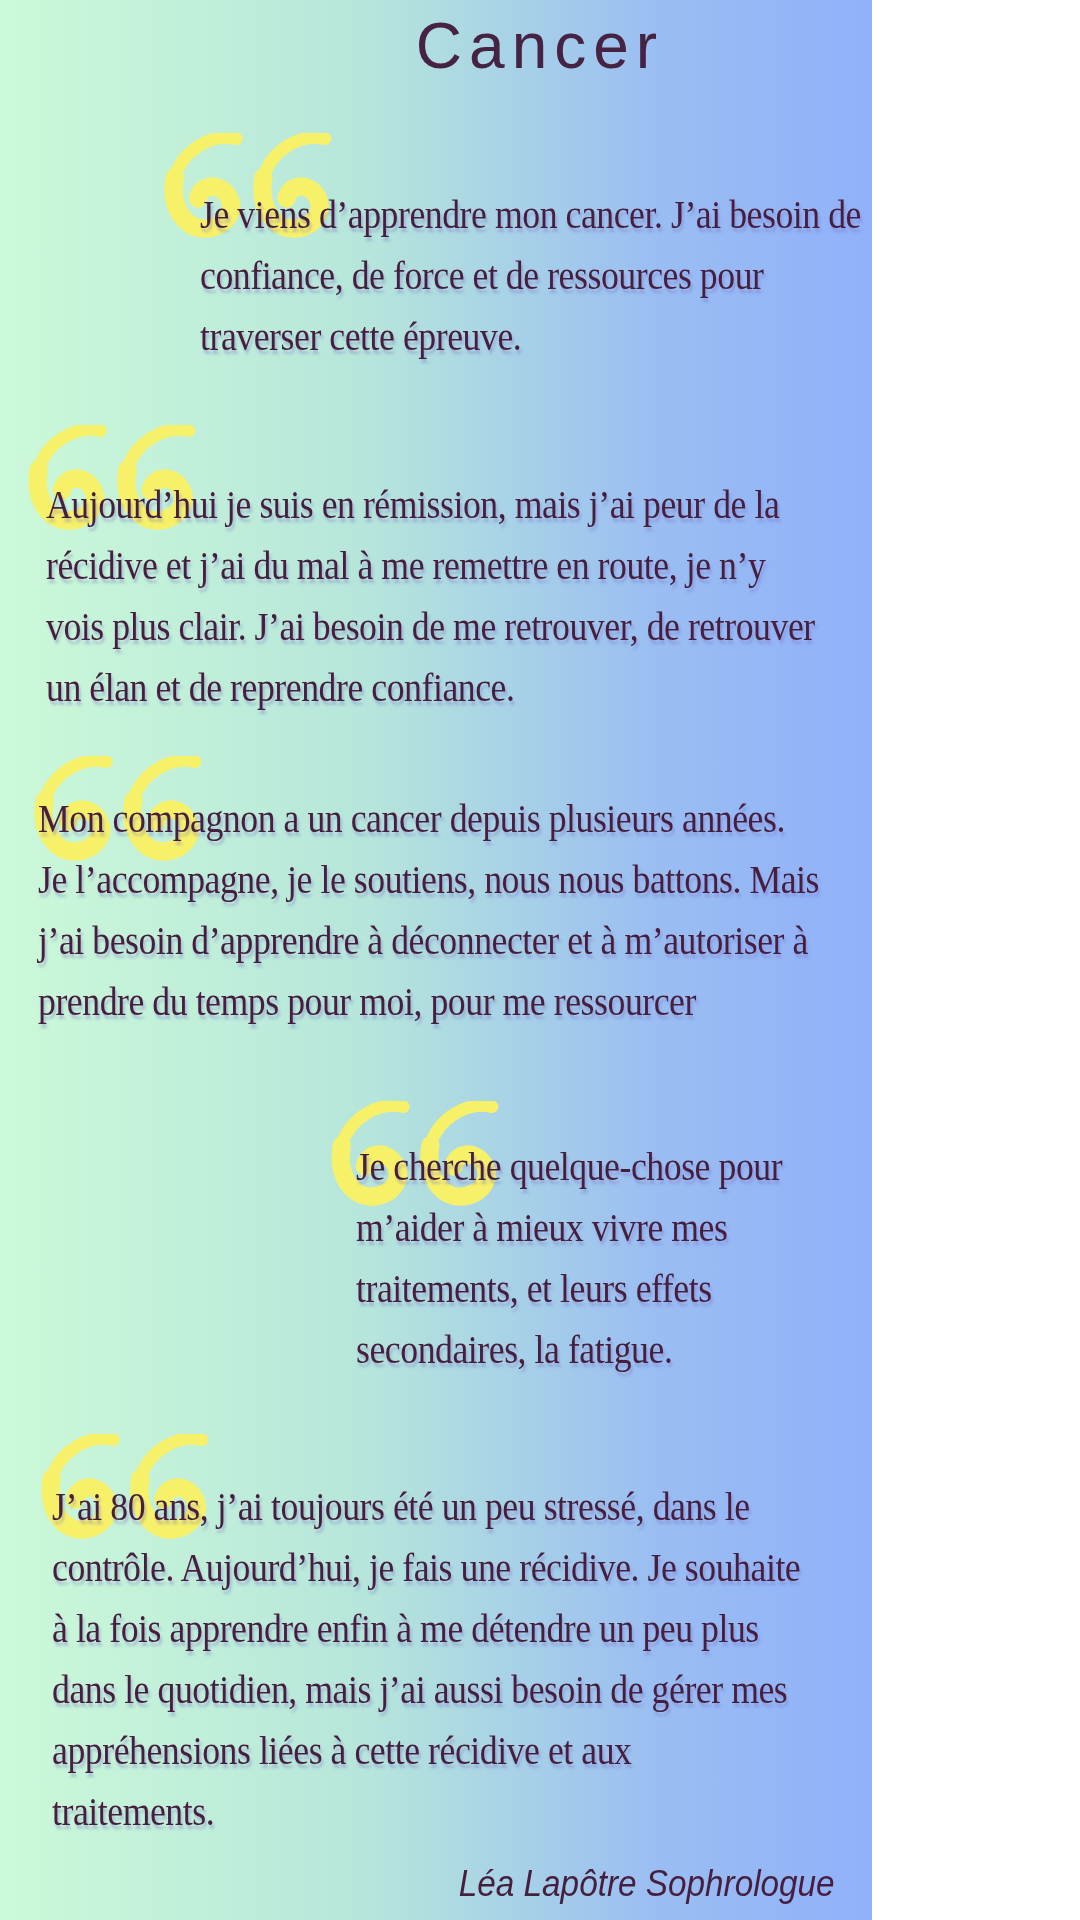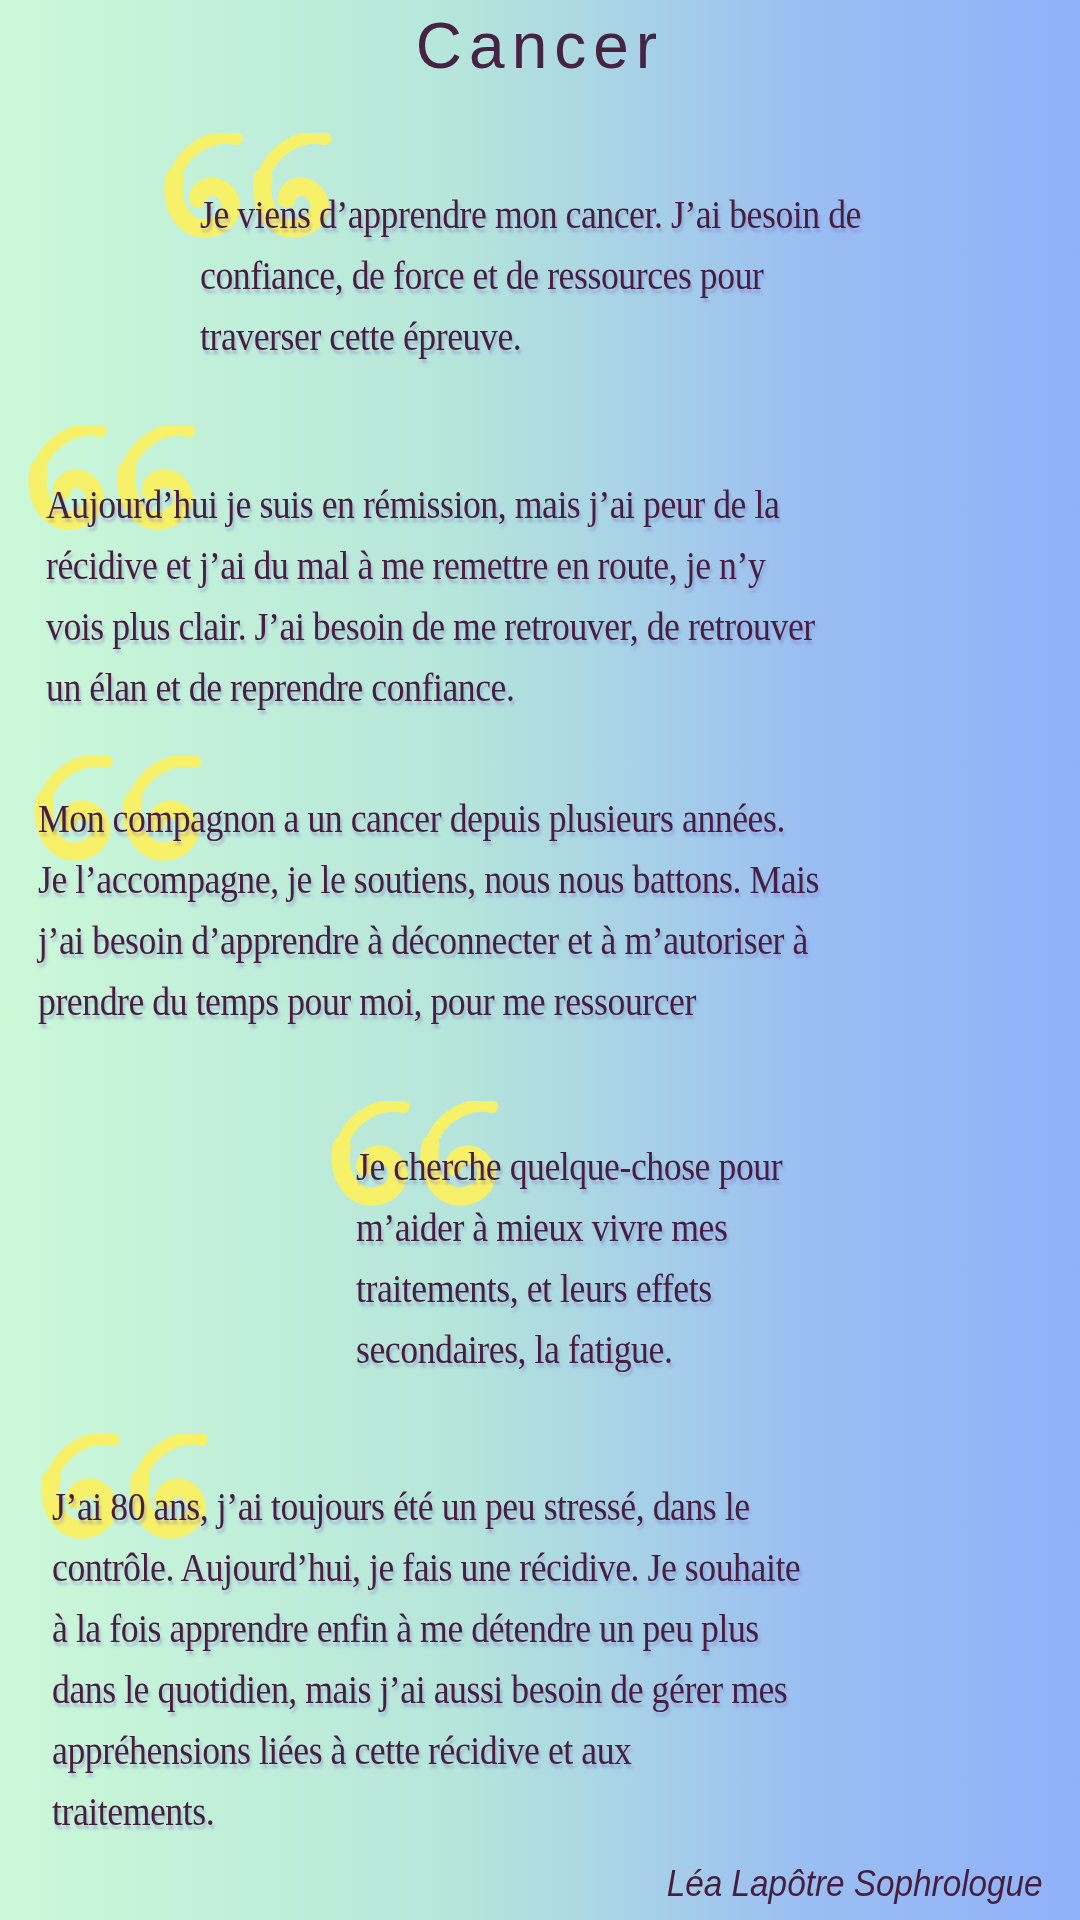--- a/index.html
+++ b/index.html
@@ -11,21 +11,21 @@
     --text-color:#461e3e;
     --title-color:#472343;
   }
   html,body{margin:0;padding:0;}
   body{
     width:1080px;height:1920px;
     font-family:"Liberation Serif","DejaVu Serif",serif;
   }
   .canvas{
     position:relative;
-    width:1080px;height:1920px;
+    width:872px;height:1920px;
     overflow:hidden;
     background:linear-gradient(90deg,
       var(--background-left) 0%,
       var(--background-mid) 42%,
       var(--background-blue) 75%,
       var(--background-right) 100%);
   }
   .page-title{
     position:absolute;
     top:14px;left:0;width:1080px;

